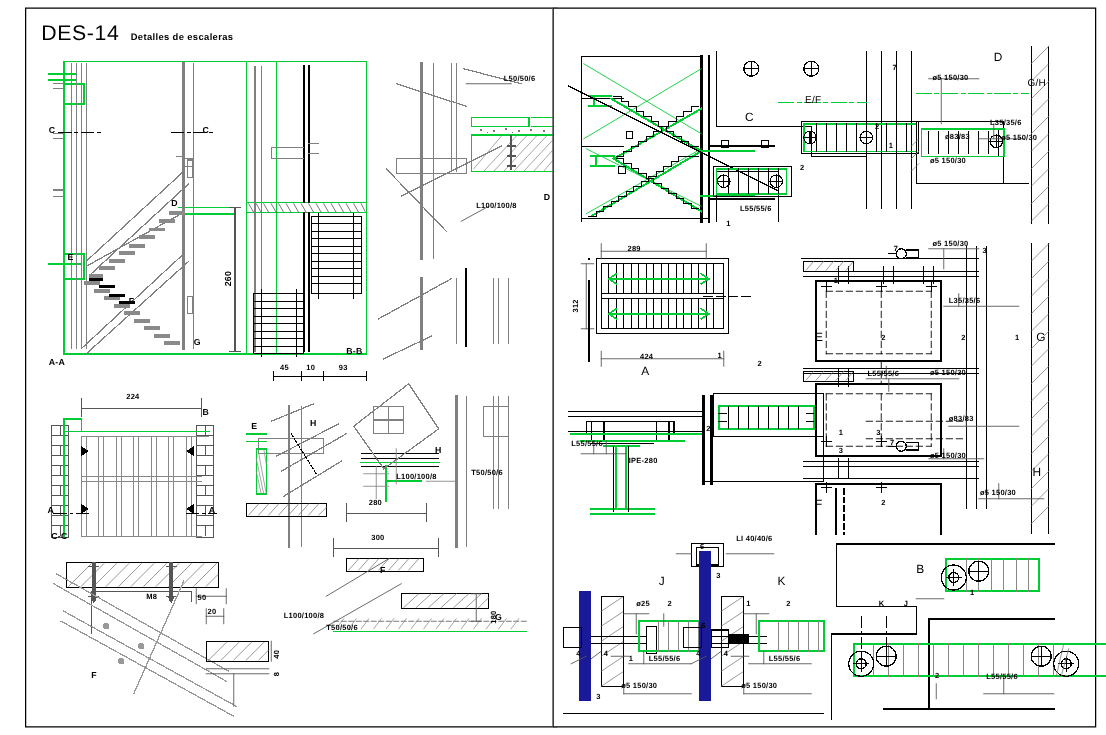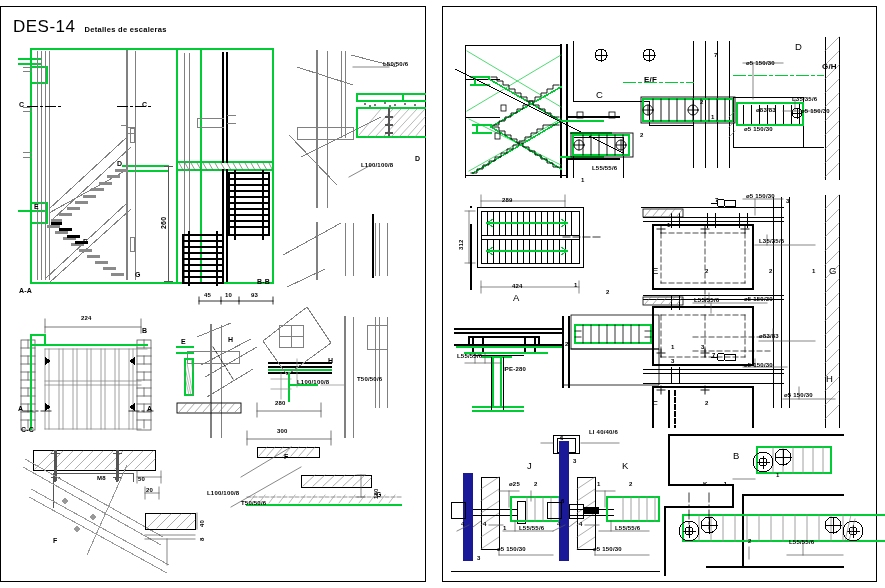--- a/index.html
+++ b/index.html
@@ -1,28 +1,28 @@
 <!DOCTYPE html>
 <html><head>
 <meta charset="utf-8">
 <style>
   html,body{margin:0;padding:0;background:#ffffff;}
   body{width:885px;height:588px;position:relative;overflow:hidden;
        font-family:"Liberation Sans", sans-serif;}
   .sheet{position:absolute;inset:0;background:#fff;}
   .panel{position:absolute;border:1px solid #000;box-sizing:border-box;background:#fff;}
-  #panel-left{left:0;top:6px;width:426px;height:576px;}
+  #panel-left{left:20px;top:6px;width:426px;height:576px;}
   #panel-right{left:442px;top:6px;width:435px;height:576px;}
   .ttl{position:absolute;white-space:nowrap;}
   .ttl .code{font-size:17px;letter-spacing:.5px;color:#000;font-family:"Liberation Sans",sans-serif;}
   .ttl .sub{font-size:7.5px;font-weight:bold;color:#000;margin-left:9px;letter-spacing:.3px;}
   svg{position:absolute;left:0;top:0;overflow:visible;}
   .lbl{position:absolute;font-size:7px;color:#000;font-weight:bold;white-space:nowrap;letter-spacing:.2px;}
   .lbl.big{font-size:9.5px;font-weight:normal;}
-  .lbl.mid{font-size:8px;font-weight:bold;}
+  .lbl.mid{font-size:8px;font-weight:normal;}
   .lbl.tiny{font-size:6px;font-weight:bold;}
   .lbl.rot{transform:rotate(-90deg);transform-origin:left top;}
 </style>
 </head>
 <body>
 
 <div class="sheet">
 
   <div class="panel" id="panel-left">
     <div class="ttl" style="left:12px;top:10px;">

